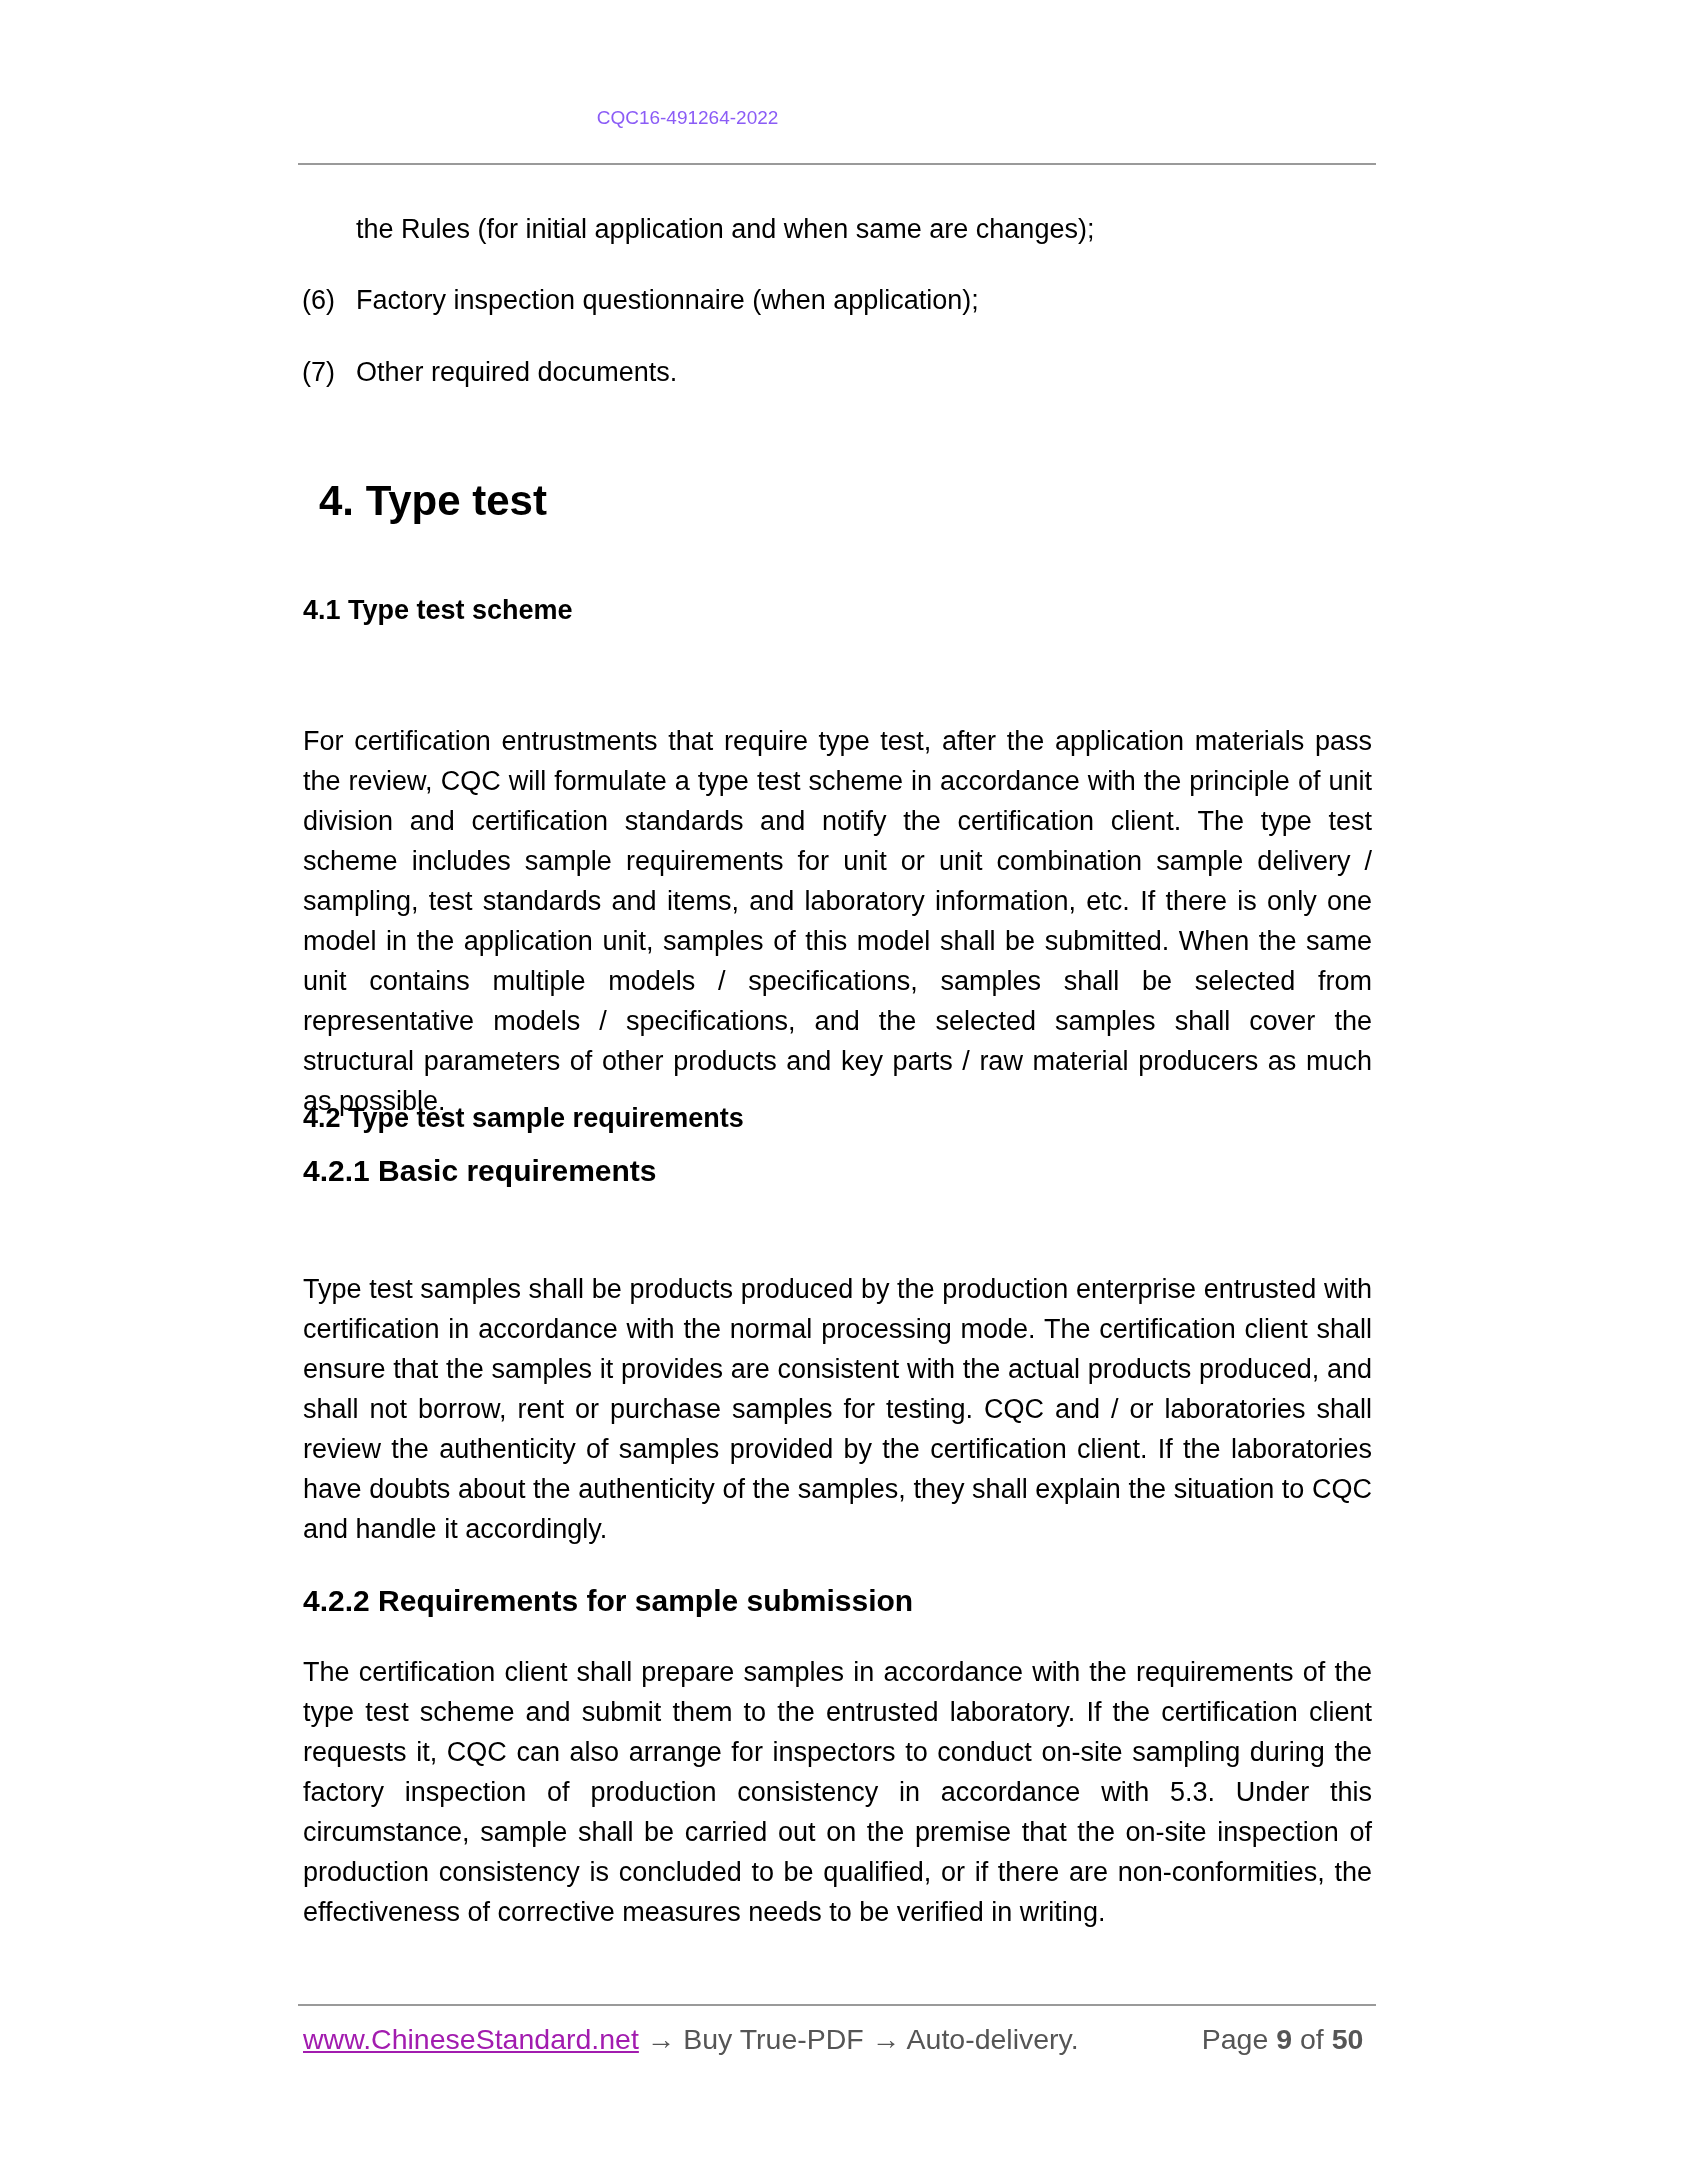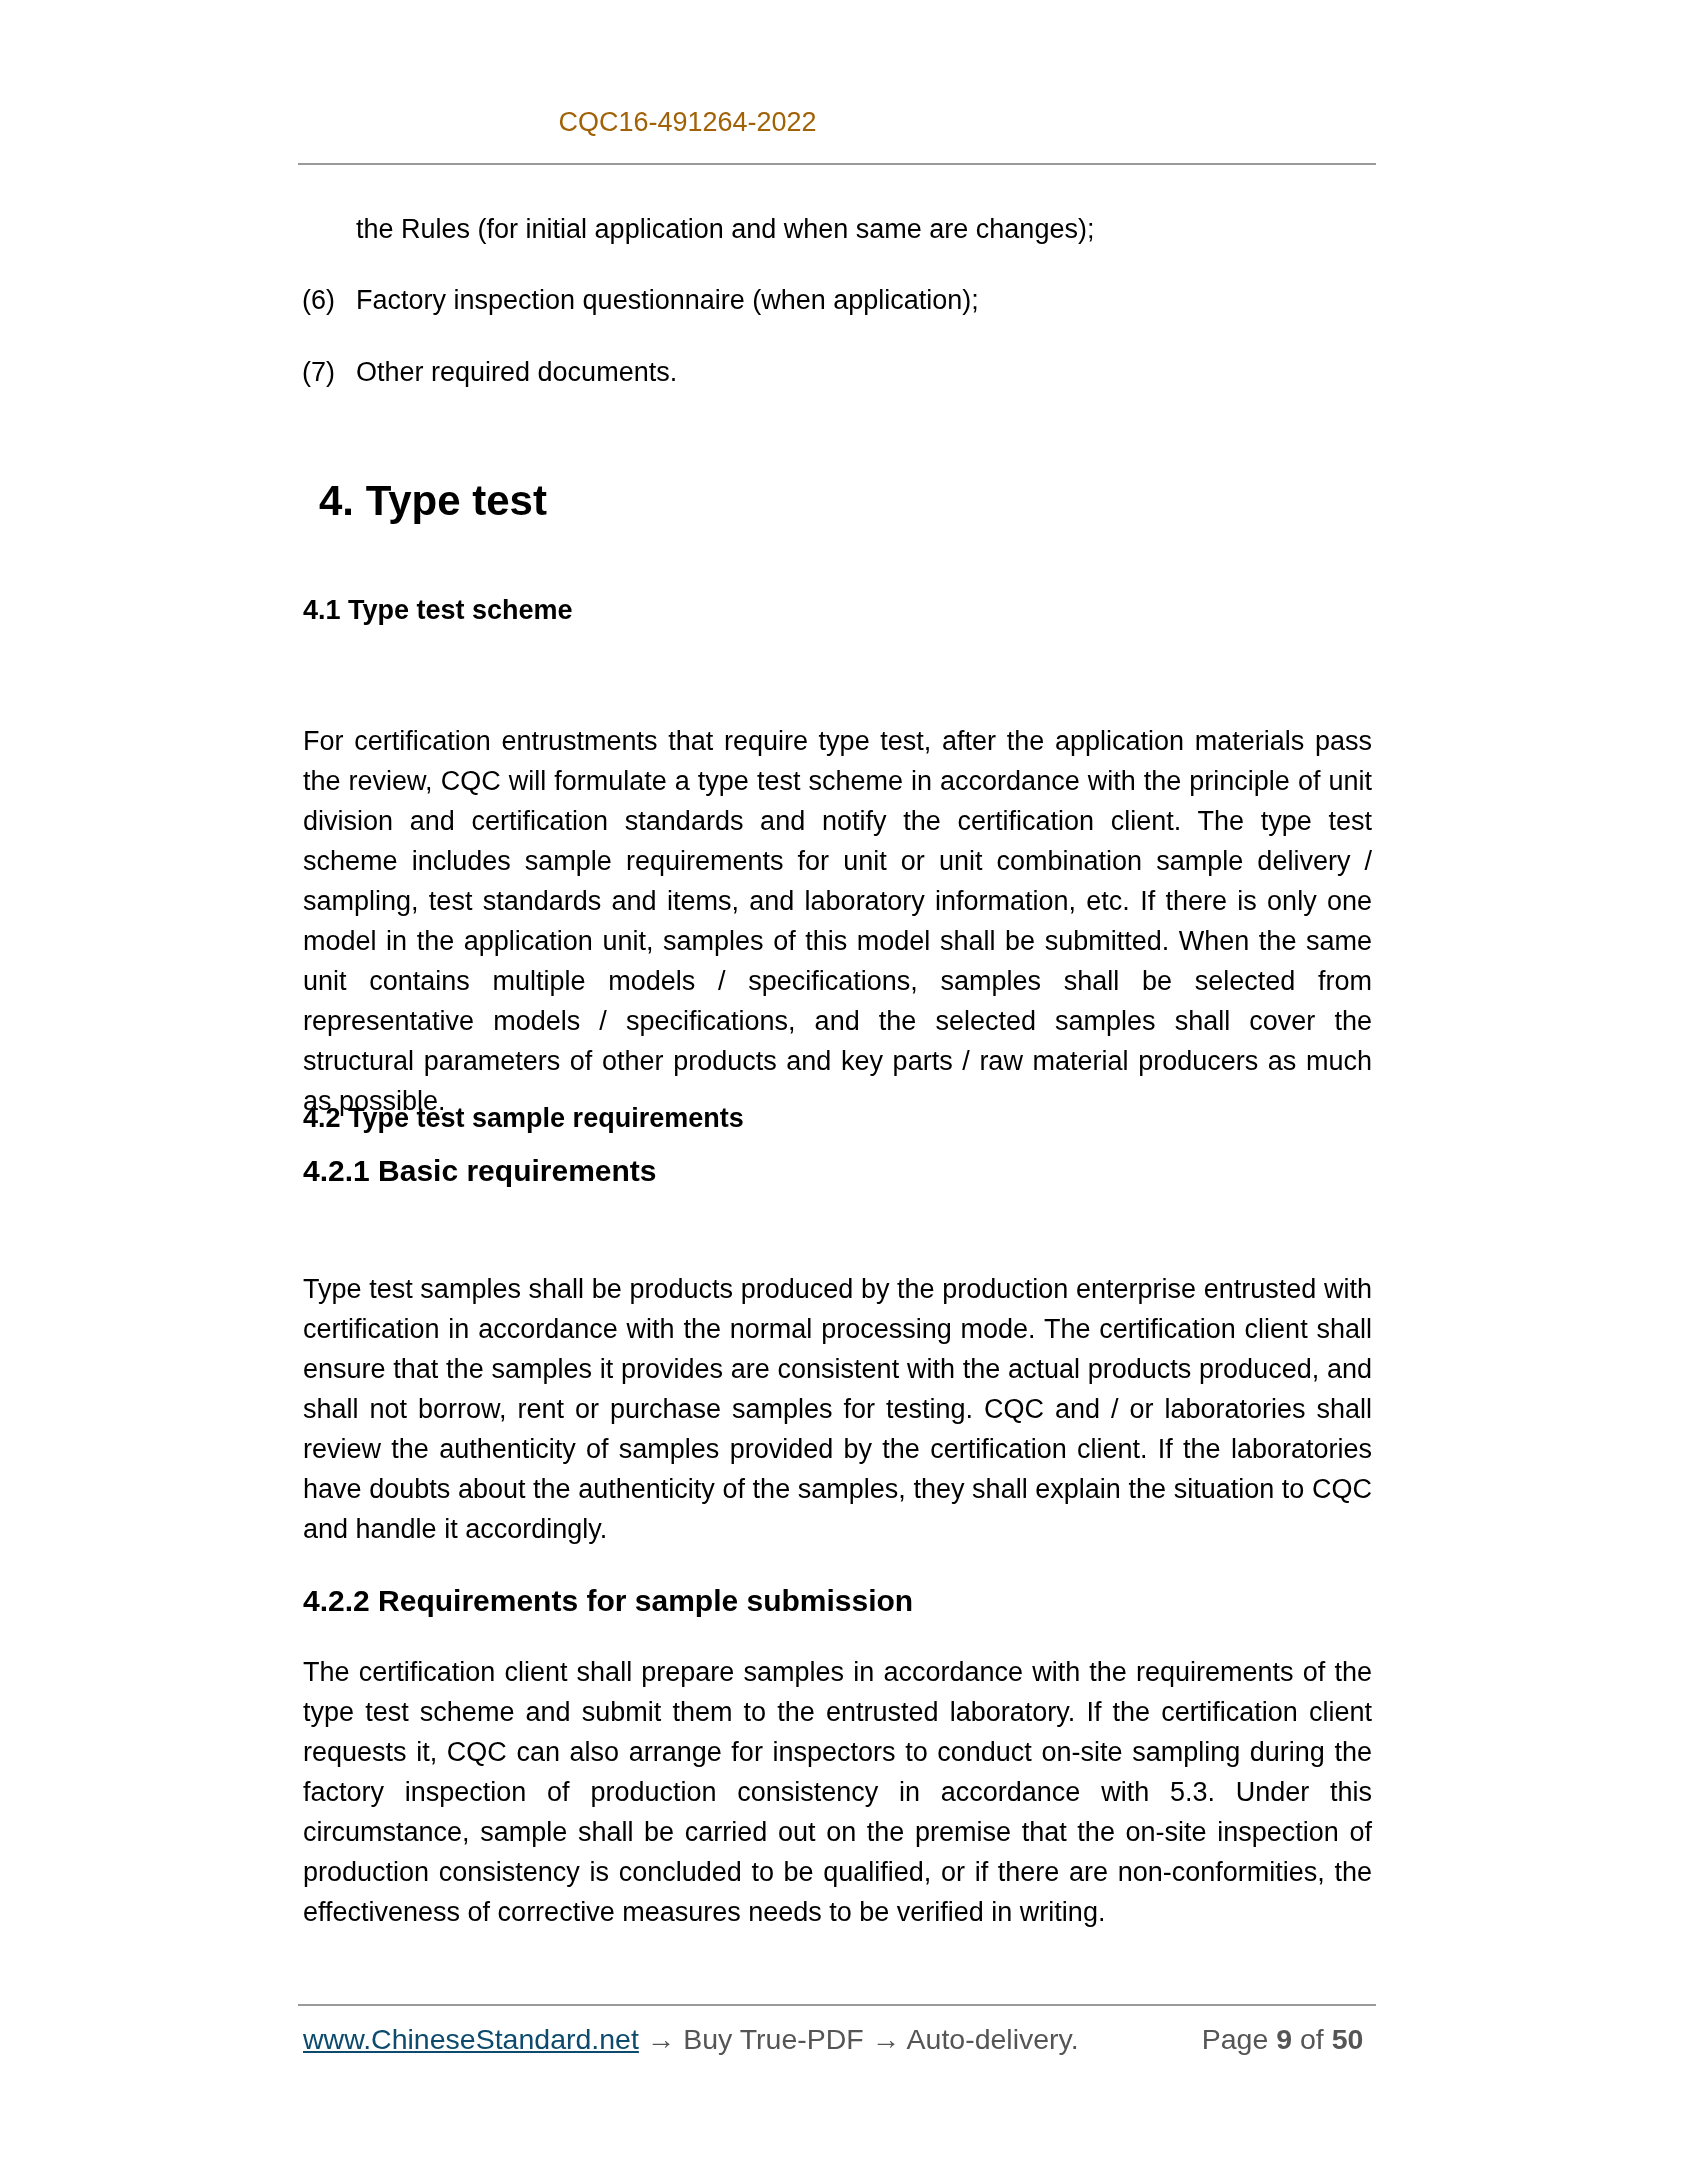--- a/index.html
+++ b/index.html
@@ -1,28 +1,28 @@
 <!DOCTYPE html>
 <html style="font-size:14px"><head>
 <meta charset="utf-8">
 <style>
   html,body{margin:0;padding:0;background:#fff;}
   body{width:1683px;height:2177px;position:relative;overflow:hidden;font-family:"Liberation Sans",sans-serif;color:#000;}
-  .hdr{position:absolute;top:107px;left:0;width:1375px;text-align:center;font-size:27px;color:#a16207;}
+  .hdr{position:absolute;top:107px;left:0;width:1375px;text-align:center;font-size:19px;color:#8b5cf6;}
   .rule{position:absolute;left:298px;width:1078px;height:1.7px;background:#9a9a9a;}
   .abs{position:absolute;left:303px;width:1069px;}
   .list{font-size:27px;line-height:31px;}
   .li{position:absolute;left:356px;}
   .num{position:absolute;left:-54px;}
   h1{position:absolute;left:303px;margin:16px;font-size:42px;font-weight:bold;}
   h2{position:absolute;left:303px;margin:0;font-size:27px;font-weight:bold;}
   h3{position:absolute;left:303px;margin:0;font-size:30px;font-weight:bold;}
   p{margin:0;font-size:27px;line-height:40px;text-align:justify;text-align-last:left;}
   .ftr{position:absolute;top:2023px;left:303px;width:1069px;font-size:28.5px;color:#555;}
-  .ftr a{color:#0c4a6e;text-decoration:underline;}
+  .ftr a{color:#a21caf;text-decoration:underline;}
   .pg{position:absolute;right:8.6px;top:0;}
   .pg b{color:#555;}
 </style>
 </head>
 <body>
 
 <div class="hdr">CQC16-491264-2022</div>
 <div class="rule" style="top:163px;"></div>
 
 <div class="list">

